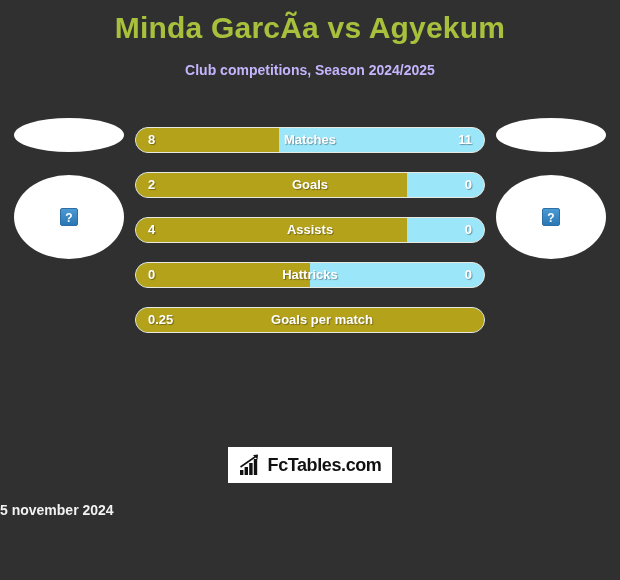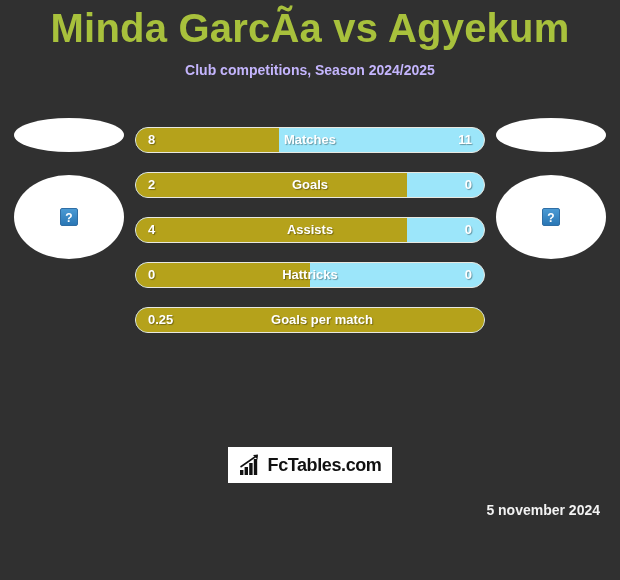--- a/index.html
+++ b/index.html
@@ -16,21 +16,21 @@
   }
 
   
   .title {
     position: absolute;
     top: 8px;
     left: 0;
     width: 620px;
     text-align: center;
     color: #a8c13c;
-    font-size: 40px;
+    font-size: 30px;
     font-weight: bold;
     letter-spacing: 0.2px;
     line-height: 40px;
     white-space: nowrap;
   }
   .subtitle {
     position: absolute;
     top: 60px;
     left: 0;
     width: 620px;
@@ -150,21 +150,21 @@
     letter-spacing: -0.4px;
     line-height: 24px;
   }
 
   
   .date {
     position: absolute;
     top: 500px;
     left: 0;
     width: 600px;
-    text-align: right;
+    text-align: left;
     color: #f2f2f2;
     font-size: 14px;
     font-weight: bold;
     line-height: 20px;
   }
 </style>
 </head>
 <body>
 
 <div class="title">Minda GarcÃ­a vs Agyekum</div>

